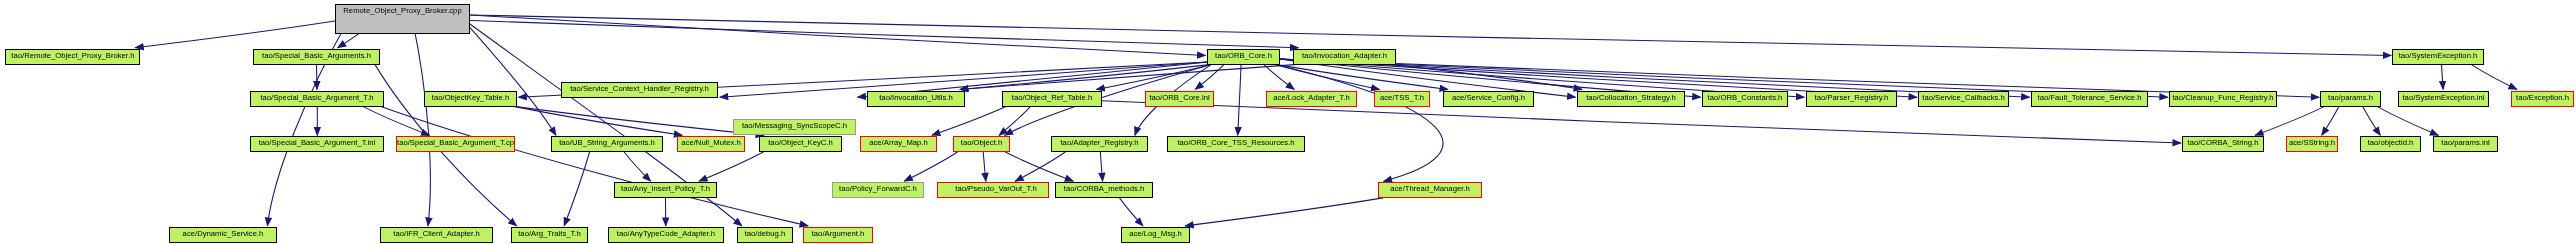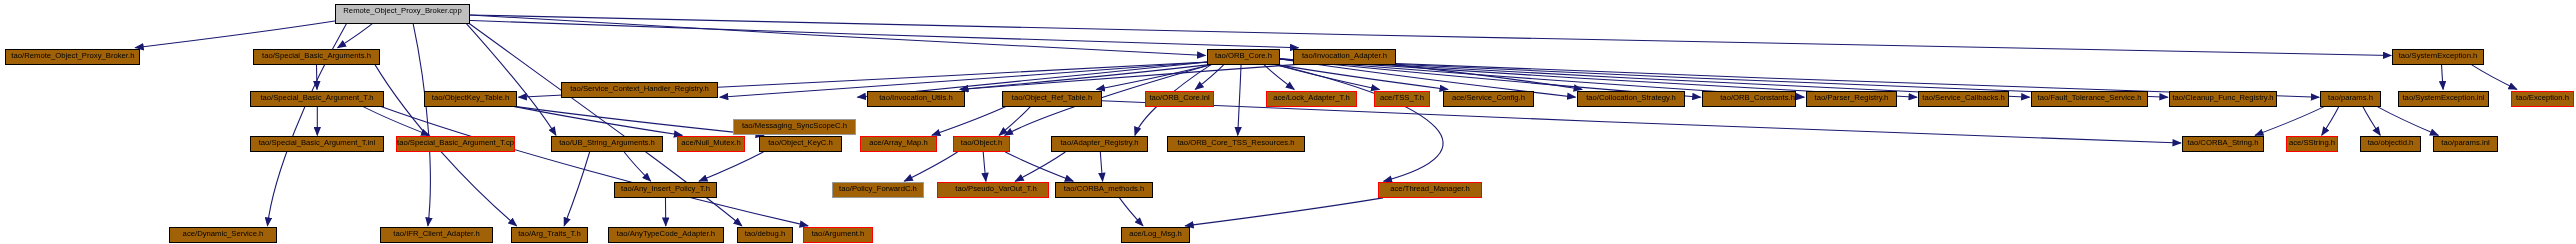--- a/index.html
+++ b/index.html
@@ -1,22 +1,22 @@
 <!DOCTYPE html>
 <html style="font-size:9.5px"><head>
 <meta charset="utf-8">
 <style>
   html,body{margin:0;padding:0;background:#ffffff;}
   #stage{position:relative;width:2576px;height:245px;background:#ffffff;overflow:hidden;
          font-family:"Liberation Sans","DejaVu Sans",sans-serif;}
   #stage svg.edges{position:absolute;left:0;top:0;width:2576px;height:245px;}
-  .node{position:absolute;box-sizing:border-box;height:15.5px;background:#a16207;
+  .node{position:absolute;box-sizing:border-box;height:15.5px;background:#bef264;
         border:1.2px solid #000000;color:#000000;font-size:7.7px;line-height:12.5px;
         text-align:center;white-space:nowrap;overflow:hidden;cursor:pointer;}
-  .node.main{background:#bfbfbf;height:20px;border-color:#000000;}
+  .node.main{background:#bfbfbf;height:30px;border-color:#000000;}
   .node.red{border-color:#ff0000;}
   .node.grey{border-color:#9a9a9a;}
 </style>
 </head>
 <body>
 
 <div id="stage">
     <svg class="edges" viewBox="0 0 4323 411">
       <defs>
         <marker id="arr" viewBox="0 0 10 8" refX="9" refY="4" markerWidth="9" markerHeight="7" orient="auto-start-reverse">
@@ -92,21 +92,21 @@
     <div class="node plain" style="left: 424px; top: 91px; width: 93px;">tao/ObjectKey_Table.h</div>
     <div class="node plain" style="left: 561px; top: 82px; width: 157px;">tao/Service_Context_Handler_Registry.h</div>
     <div class="node grey" style="left: 733px; top: 91px; width: 123px; margin-top: 28px;">tao/Messaging_SyncScopeC.h</div>
     <div class="node plain" style="left: 867px; top: 91px; width: 98px;">tao/Invocation_Utils.h</div>
     <div class="node plain" style="left: 1002px; top: 91px; width: 100px;">tao/Object_Ref_Table.h</div>
     <div class="node red" style="left: 1145px; top: 91px; width: 69px;">tao/ORB_Core.inl</div>
     <div class="node red" style="left: 1266px; top: 91px; width: 91px;">ace/Lock_Adapter_T.h</div>
     <div class="node red" style="left: 1374px; top: 91px; width: 56px;">ace/TSS_T.h</div>
     <div class="node plain" style="left: 1443px; top: 91px; width: 91px;">ace/Service_Config.h</div>
     <div class="node plain" style="left: 1577px; top: 91px; width: 108px;">tao/Collocation_Strategy.h</div>
-    <div class="node plain" style="left: 1702px; top: 91px; width: 94px; text-align: right;">tao/ORB_Constants.h</div>
+    <div class="node plain" style="left: 1702px; top: 91px; width: 86px;">tao/ORB_Constants.h</div>
     <div class="node plain" style="left: 1806px; top: 91px; width: 91px;">tao/Parser_Registry.h</div>
     <div class="node plain" style="left: 1918px; top: 91px; width: 91px;">tao/Service_Callbacks.h</div>
     <div class="node plain" style="left: 2031px; top: 91px; width: 117px;">tao/Fault_Tolerance_Service.h</div>
     <div class="node plain" style="left: 2169px; top: 91px; width: 108px;">tao/Cleanup_Func_Registry.h</div>
     <div class="node plain" style="left: 2320px; top: 91px; width: 61px;">tao/params.h</div>
     <div class="node plain" style="left: 2398px; top: 91px; width: 91px;">tao/SystemException.inl</div>
     <div class="node red" style="left: 2511px; top: 91px; width: 63px;">tao/Exception.h</div>
     <div class="node plain" style="left: 250px; top: 136px; width: 134px;">tao/Special_Basic_Argument_T.inl</div>
     <div class="node red" style="left: 396px; top: 136px; width: 119px;">tao/Special_Basic_Argument_T.cpp</div>
     <div class="node plain" style="left: 551px; top: 136px; width: 112px;">tao/UB_String_Arguments.h</div>

